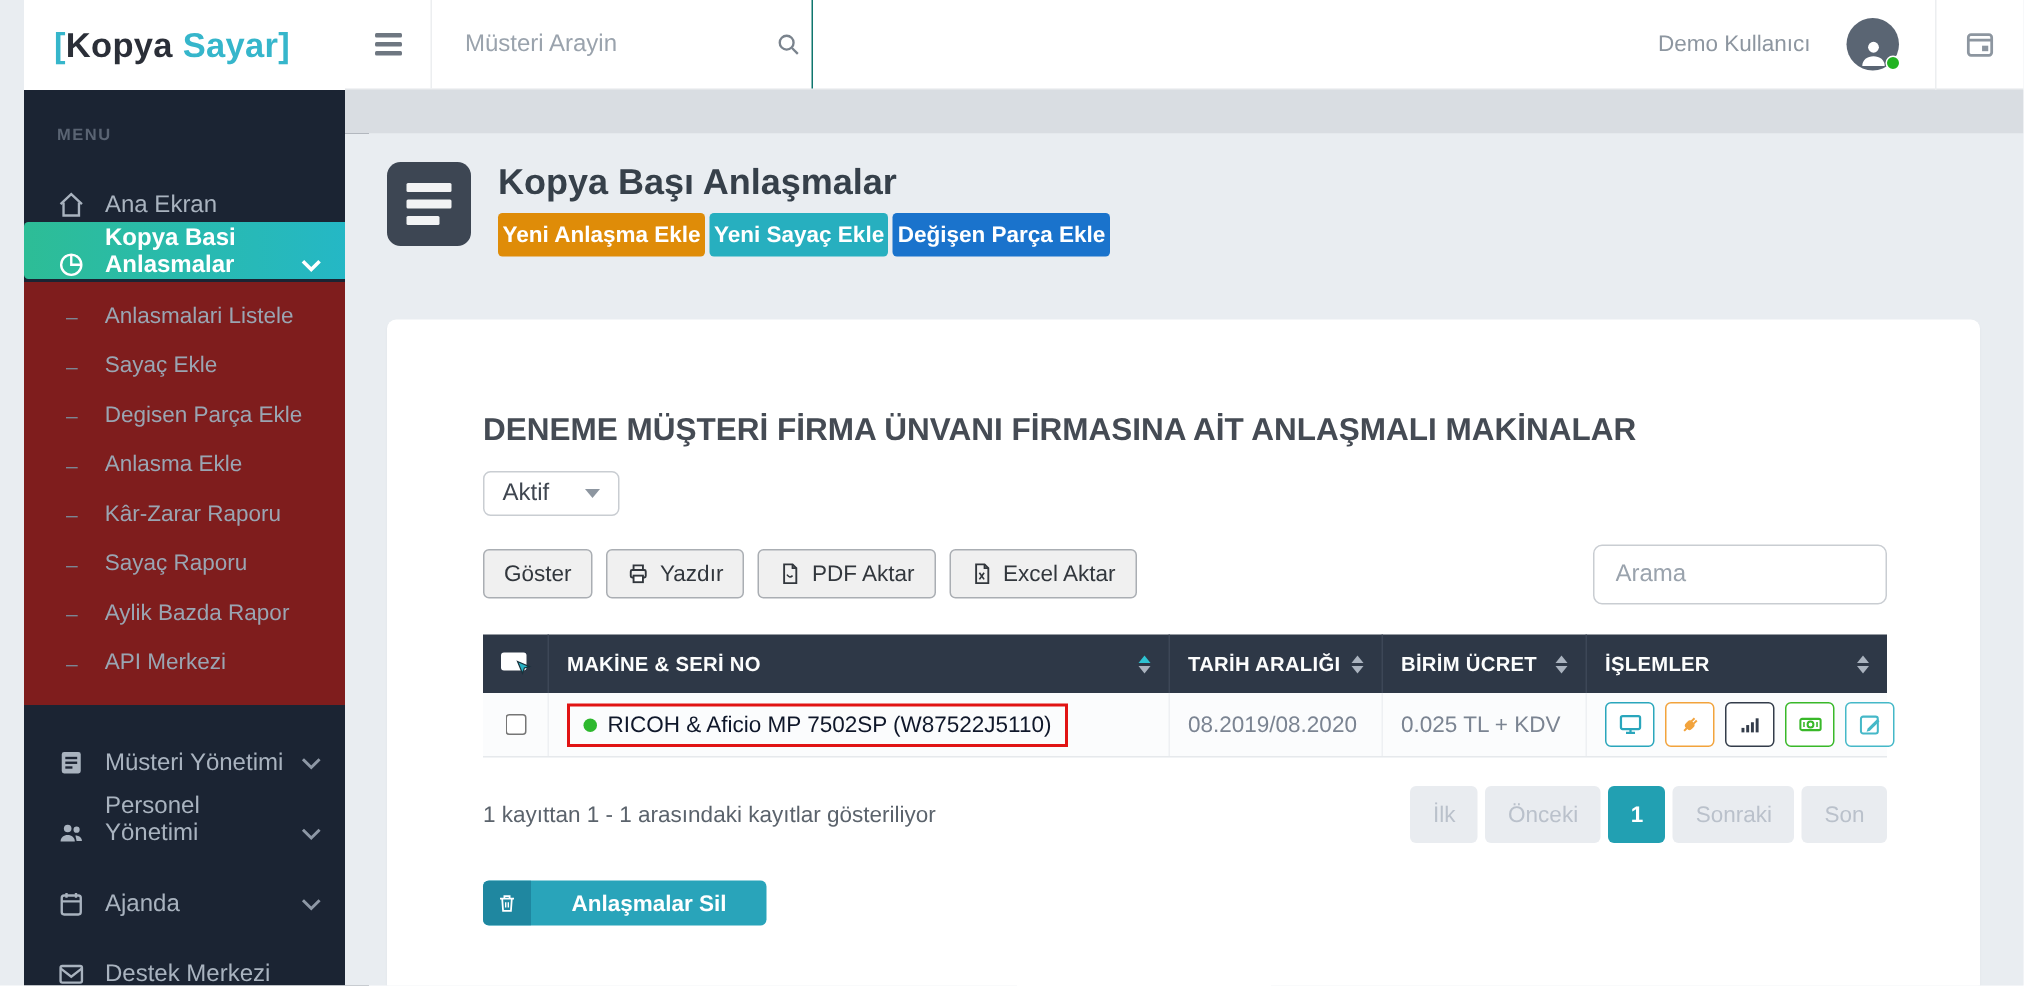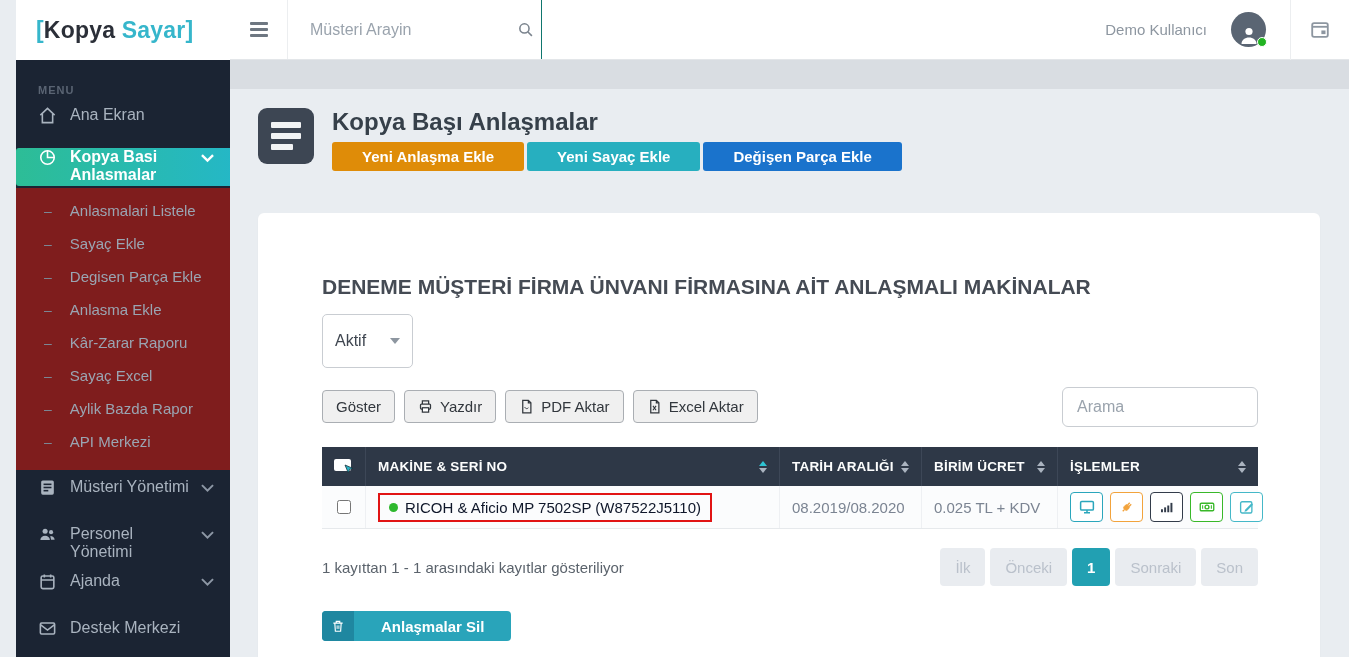--- a/index.html
+++ b/index.html
@@ -8,21 +8,21 @@
   .app { position:relative; width:1349px; height:657px; }
 
   
   .sidebar { position:absolute; left:16px; top:0; width:230px; height:657px; background:#1b2433; }
   .logo-box { height:60px; background:#ffffff; border-right:1px solid #e2e5e9; display:flex; align-items:center; padding-left:20px; }
   .logo { font-size:23px; font-weight:bold; letter-spacing:.2px; }
   .logo .bracket { color:#36b6cb; font-weight:bold; }
   .logo .p1 { color:#2b2f38; }
   .logo .p2 { color:#36b6cb; }
   .menu-label { color:#5a6473; font-size:11px; font-weight:bold; letter-spacing:1px; padding:24px 0 10px 22px; }
-  .side-item { display:flex; align-items:flex-start; height:40px; padding:0 16px 0 22px; color:#a9b3bf; font-size:16px; cursor:pointer; }
+  .side-item { display:flex; align-items:flex-end; height:40px; padding:0 16px 0 22px; color:#a9b3bf; font-size:16px; cursor:pointer; }
   .side-item svg { width:19px; height:19px; margin-right:13px; flex:none; }
   .side-item .chev { margin-left:auto; }
   .side-item.active { background:linear-gradient(90deg,#2dbd96,#24b7c9); color:#ffffff; border-radius:3px; font-weight:bold; height:38px; margin:2px 0; }
   .submenu { background:#7f1d1d; padding:6px 0 12px 0; }
   .sub-item { display:flex; align-items:center; height:33px; padding-left:28px; color:#9aa5b2; font-size:15px; cursor:pointer; }
   .sub-item::before { content:"–"; color:#7b8694; margin-right:18px; font-size:14px; }
   .side-group { margin-top:8px; }
   .sidebar .gap { height:7px; }
 
   
@@ -45,29 +45,29 @@
   .band { position:absolute; left:230px; top:60px; width:1119px; height:29px; background:#d9dde2; }
   .content { position:absolute; left:230px; top:89px; width:1119px; height:568px; background:#e9edf1; }
 
   .page-head { display:flex; padding:19px 0 0 28px; }
   .page-icon { width:56px; height:56px; background:#3d4653; border-radius:9px; display:flex; flex-direction:column; justify-content:center; align-items:center; gap:5px; flex:none; }
   .page-icon i { display:block; height:6px; background:#f2f3f4; border-radius:1px; }
   .page-icon i.l1 { width:30px; } .page-icon i.l2 { width:30px; } .page-icon i.l3 { width:22px; align-self:flex-start; margin-left:13px; }
   .page-head-text { margin-left:18px; }
   .page-title { font-size:24px; font-weight:bold; color:#36404a; line-height:28px; }
   .page-actions { display:flex; gap:3px; margin-top:6px; }
-  .pa-btn { height:29px; padding:0 30px; display:flex; align-items:center; color:#fff; font-size:15px; font-weight:bold; border:none; border-radius:3px; cursor:pointer; font-family:inherit; }
+  .pa-btn { height:29px; padding:0 3px; display:flex; align-items:center; color:#fff; font-size:15px; font-weight:bold; border:none; border-radius:3px; cursor:pointer; font-family:inherit; }
   .pa-orange { background:#df8c08; }
   .pa-teal { background:#27afbf; }
   .pa-blue { background:#1a73cc; }
 
   
   .card { position:absolute; left:28px; top:124px; width:1062px; height:460px; background:#ffffff; border-radius:6px; box-shadow:0 1px 2px rgba(0,0,0,.04); padding:62px 62px 0 64px; }
   .card-heading { font-size:21px; font-weight:bold; color:#454b54; }
-  .filter-select { margin-top:15px; width:91px; height:54px; border:1px solid #c9cdd2; border-radius:5px; display:flex; align-items:center; padding:0 12px; cursor:pointer; background:#fff; }
+  .filter-select { margin-top:15px; width:91px; height:30px; border:1px solid #c9cdd2; border-radius:5px; display:flex; align-items:center; padding:0 12px; cursor:pointer; background:#fff; }
   .filter-select .val { font-size:16px; color:#3f4650; }
   .filter-select .caret { margin-left:auto; width:0; height:0; border-left:5px solid transparent; border-right:5px solid transparent; border-top:6px solid #8d96a0; }
 
   .toolbar { display:flex; align-items:flex-start; margin-top:22px; }
   .tool-group { display:flex; gap:9px; }
   .tool-btn { height:33px; padding:0 13px; background:#f0f0f0; border:1px solid #aaaeb3; border-radius:4px; display:flex; align-items:center; gap:7px; font-size:15px; color:#32373d; cursor:pointer; font-family:inherit; }
   .tool-btn svg { width:15px; height:15px; }
   .table-search { margin-left:auto; width:196px; height:40px; border:1px solid #c9cdd2; border-radius:6px; padding:0 14px; font-size:16px; color:#4c555f; outline:none; font-family:inherit; margin-top:-3px; }
   .table-search::placeholder { color:#9aa3ad; }
 
@@ -156,21 +156,21 @@
       <div class="sub-item">
           <span>Degisen Parça Ekle</span>
         </div>
       <div class="sub-item">
           <span>Anlasma Ekle</span>
         </div>
       <div class="sub-item">
           <span>Kâr-Zarar Raporu</span>
         </div>
       <div class="sub-item">
-          <span>Sayaç Excel</span>
+          <span>Sayaç Raporu</span>
         </div>
       <div class="sub-item">
           <span>Aylik Bazda Rapor</span>
         </div>
       <div class="sub-item">
           <span>API Merkezi</span>
         </div>
     </div>
 
     <div class="side-group">

